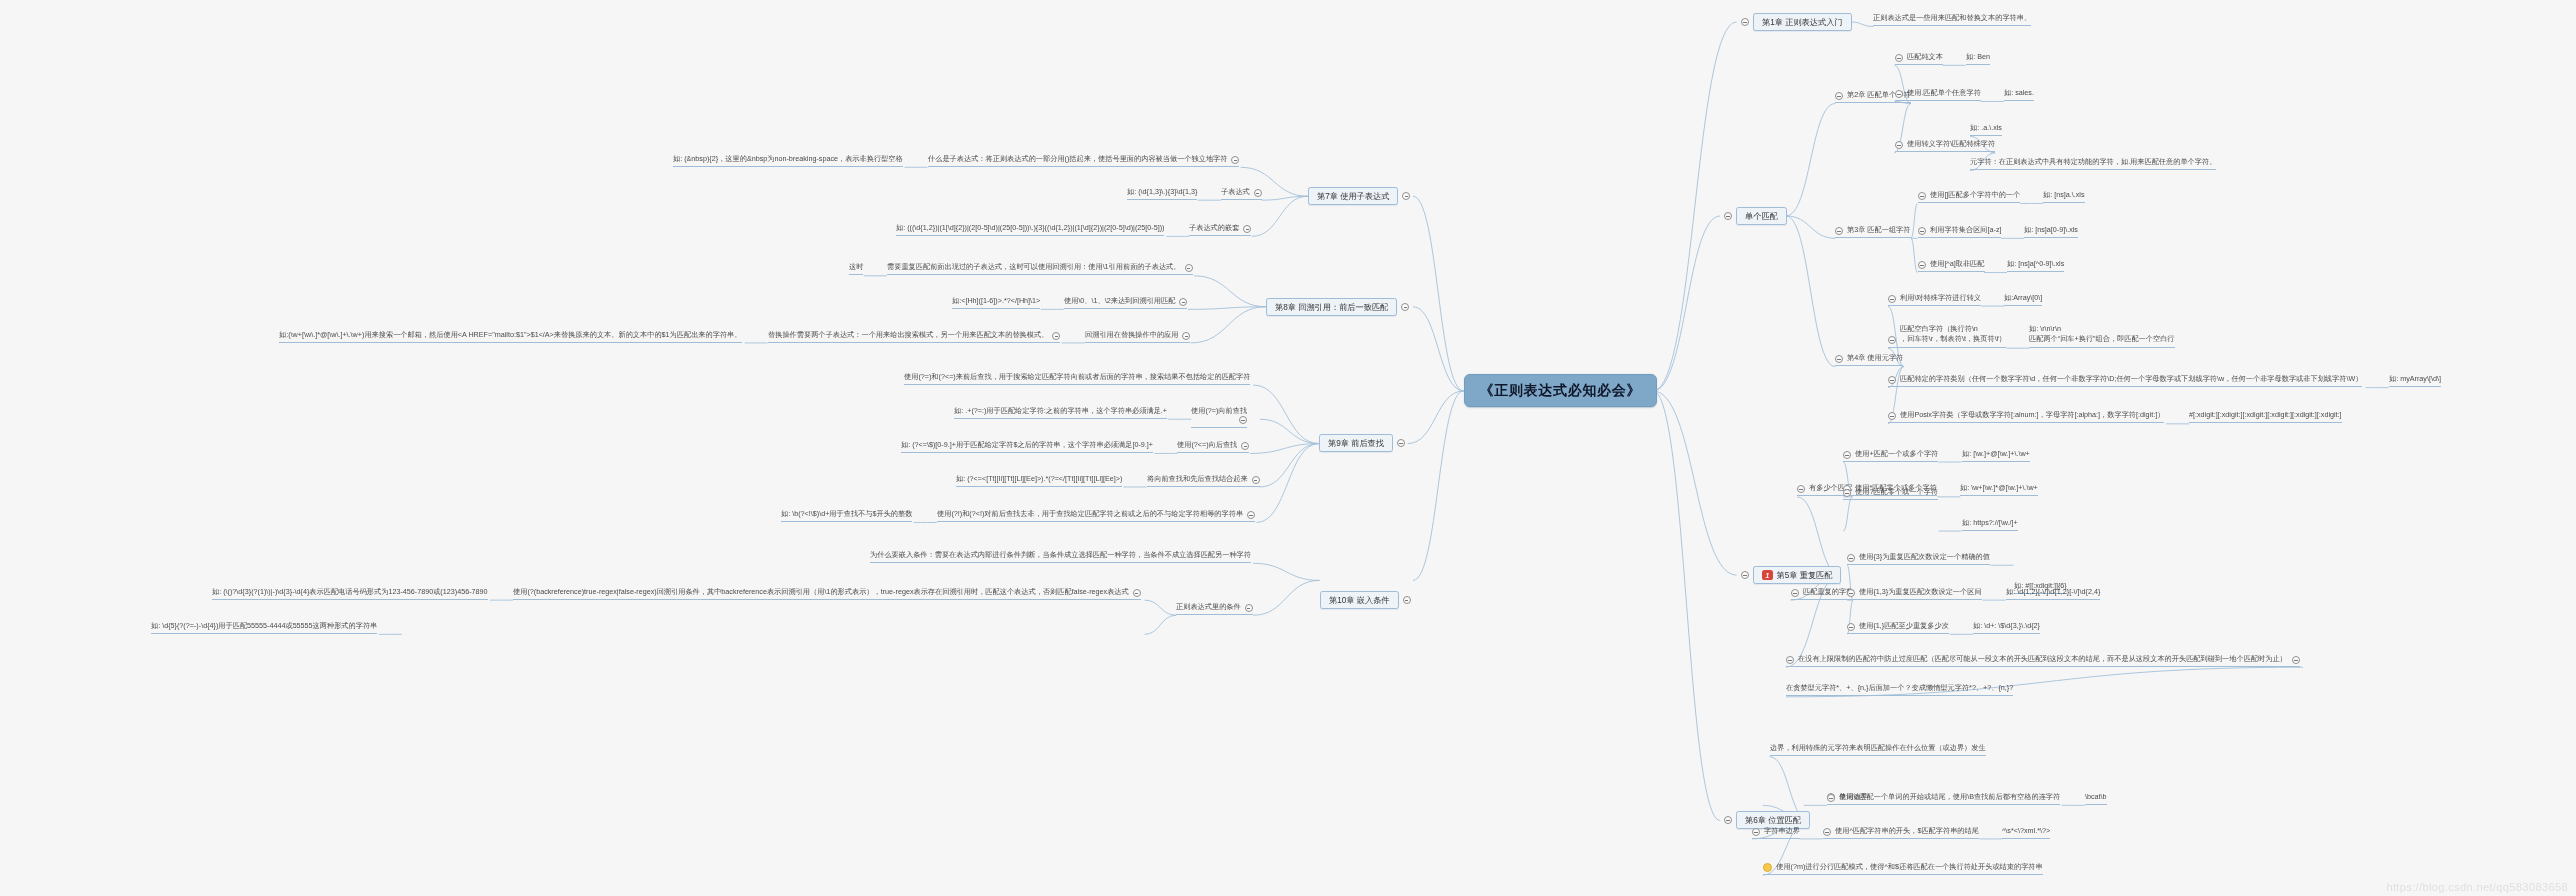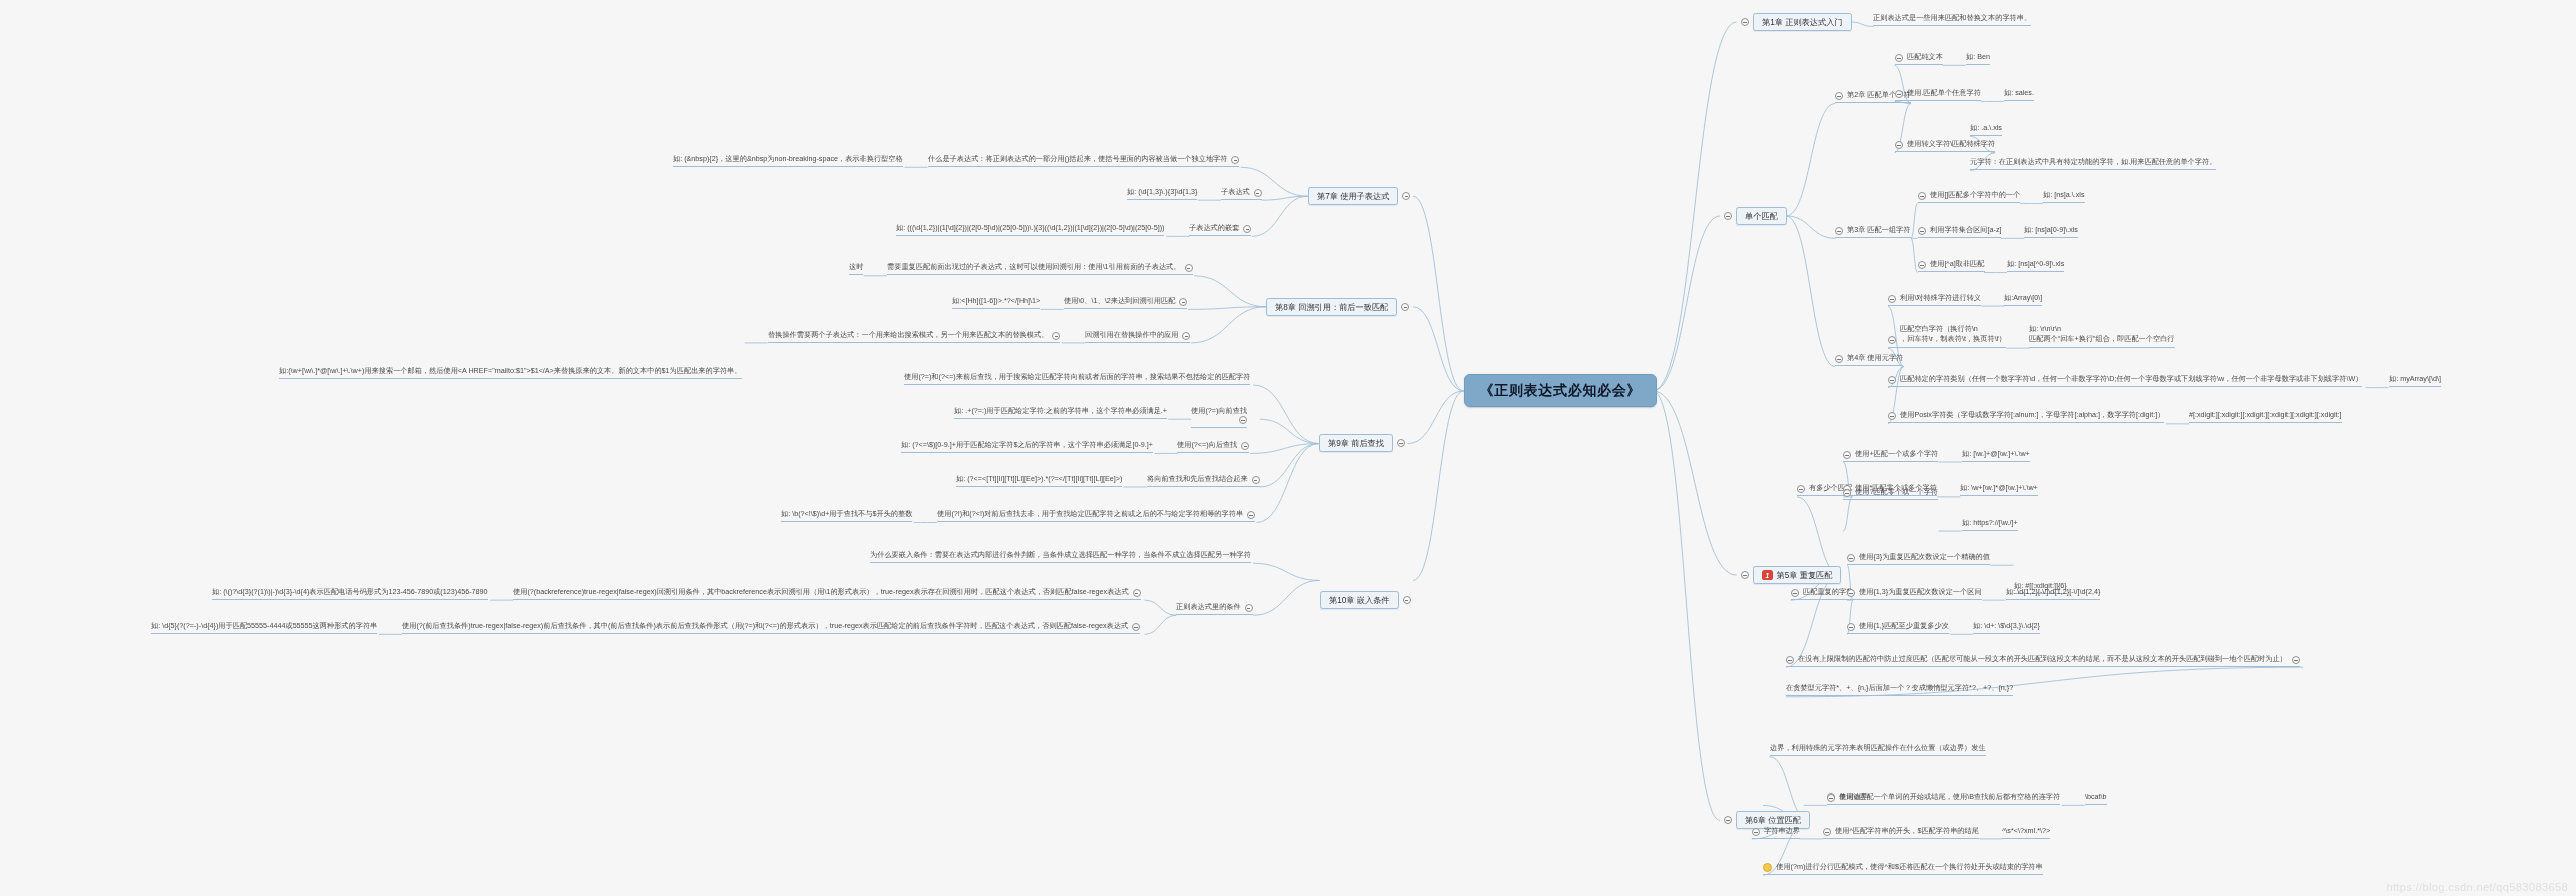--- a/index.html
+++ b/index.html
@@ -218,21 +218,21 @@
         <span class="txt">第8章 回溯引用：前后一致匹配</span>
       </span>
       <span class="minus"></span>
     </div>
     <div class="node plain side-left" style="left: 887px; top: 262px;"><span class="txt">需要重复匹配前面出现过的子表达式，这时可以使用回溯引用：使用\1引用前面的子表达式。</span><span class="minus"></span></div>
     <div class="node plain side-left" style="left: 849px; top: 262px;"><span class="txt">这时</span></div>
     <div class="node plain side-left" style="left: 1064px; top: 296px;"><span class="txt">使用\0、\1、\2来达到回溯引用匹配</span><span class="minus"></span></div>
     <div class="node plain side-left" style="left: 952px; top: 296px;"><span class="txt">如:&lt;[Hh]([1-6])&gt;.*?&lt;/[Hh]\1&gt;</span></div>
     <div class="node plain side-left" style="left: 1085px; top: 330px;"><span class="txt">回溯引用在替换操作中的应用</span><span class="minus"></span></div>
     <div class="node plain side-left" style="left: 768px; top: 330px;"><span class="txt">替换操作需要两个子表达式：一个用来给出搜索模式，另一个用来匹配文本的替换模式。</span><span class="minus"></span></div>
-    <div class="node plain side-left" style="left: 279px; top: 330px; margin-top: 36px;"><span class="txt">如:(\w+[\w\.]*@[\w\.]+\.\w+)用来搜索一个邮箱，然后使用&lt;A HREF="mailto:$1"&gt;$1&lt;/A&gt;来替换原来的文本。新的文本中的$1为匹配出来的字符串。</span></div>
+    <div class="node plain side-left" style="left: 279px; top: 330px;"><span class="txt">如:(\w+[\w\.]*@[\w\.]+\.\w+)用来搜索一个邮箱，然后使用&lt;A HREF="mailto:$1"&gt;$1&lt;/A&gt;来替换原来的文本。新的文本中的$1为匹配出来的字符串。</span></div>
     <div class="node box side-left" style="left: 1319px; top: 434px;">
       <span class="boxwrap">
         <span class="txt">第9章 前后查找</span>
       </span>
       <span class="minus"></span>
     </div>
     <div class="node plain side-left" style="left: 904px; top: 372px;"><span class="txt">使用(?=)和(?&lt;=)来前后查找，用于搜索给定匹配字符向前或者后面的字符串，搜索结果不包括给定的匹配字符</span></div>
     <div class="node plain side-left" style="left: 1191px; top: 406px; flex-direction: column;"><span class="txt">使用(?=)向前查找</span><span class="minus"></span></div>
     <div class="node plain side-left" style="left: 954px; top: 406px;"><span class="txt">如: .+(?=:)用于匹配给定字符:之前的字符串，这个字符串必须满足.+</span></div>
     <div class="node plain side-left" style="left: 1177px; top: 440px;"><span class="txt">使用(?&lt;=)向后查找</span><span class="minus"></span></div>
@@ -244,16 +244,15 @@
     <div class="node box side-left" style="left: 1320px; top: 571px; margin-top: 20px;">
       <span class="boxwrap">
         <span class="txt">第10章 嵌入条件</span>
       </span>
       <span class="minus"></span>
     </div>
     <div class="node plain side-left" style="left: 870px; top: 550px;"><span class="txt">为什么要嵌入条件：需要在表达式内部进行条件判断，当条件成立选择匹配一种字符，当条件不成立选择匹配另一种字符</span></div>
     <div class="node plain side-left" style="left: 1176px; top: 602px;"><span class="txt">正则表达式里的条件</span><span class="minus"></span></div>
     <div class="node plain side-left" style="left: 513px; top: 587px;"><span class="txt">使用(?(backreference)true-regex|false-regex)回溯引用条件，其中backreference表示回溯引用（用\1的形式表示），true-regex表示存在回溯引用时，匹配这个表达式，否则匹配false-regex表达式</span><span class="minus"></span></div>
     <div class="node plain side-left" style="left: 212px; top: 587px;"><span class="txt">如: (\()?\d{3}(?(1)\)|-)\d{3}-\d{4}表示匹配电话号码形式为123-456-7890或(123)456-7890</span></div>
-    <div class="node plain side-left" style="left: 402px; top: 621px;"><span class="txt">使用(?(前后查找条件)true-regex|false-regex)前后查找条件，其中(前后查找条件)表示前后查找条件形式（用(?=)和(?&lt;=)的形式表示），true-regex表示匹配给定的前后查找条件字符时，匹配这个表达式，否则匹配false-regex表达式</span><span class="minus"></span></div>
     <div class="node plain side-left" style="left: 151px; top: 621px;"><span class="txt">如: \d{5}(?(?=-)-\d{4})用于匹配55555-4444或55555这两种形式的字符串</span></div>
   </div>
 
 
 </body></html>

